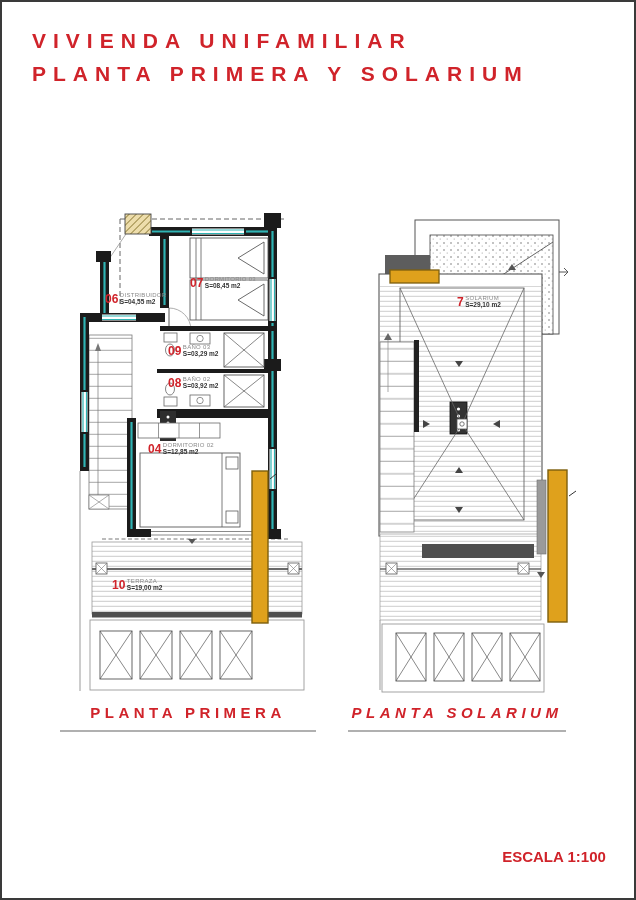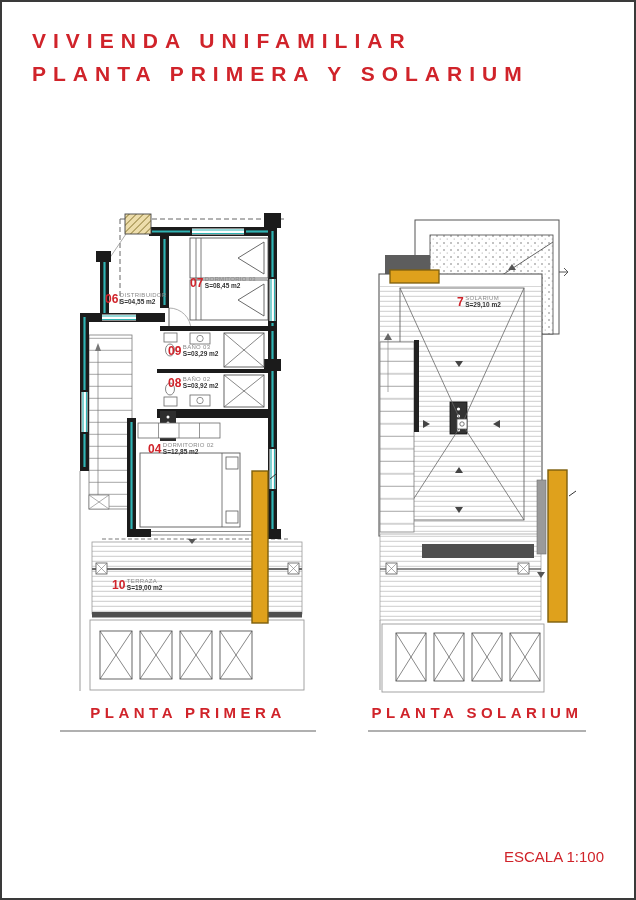--- a/index.html
+++ b/index.html
@@ -42,24 +42,24 @@
   .caption{
     position:absolute;top:702px;
     color:var(--red);
     font-weight:bold;font-size:15px;letter-spacing:4.5px;
     text-align:center;
     padding-bottom:9px;
     border-bottom:2px solid #b0b0b0;
     white-space:nowrap;
   }
   .caption-primera{left:58px;width:256px;}
-  .caption-solarium{left:366px;width:218px;}
+  .caption-solarium{left:346px;width:218px;font-style:italic;}
   .scale-label{
     position:absolute;left:492px;top:846px;width:120px;
-    color:var(--red);font-weight:normal;font-size:15px;
+    color:var(--red);font-weight:bold;font-size:15px;
     text-align:center;white-space:nowrap;
   }
 </style>
 </head>
 <body>
 
 <div class="page">
 
   <div class="title-block">
     <div>VIVIENDA UNIFAMILIAR</div>

